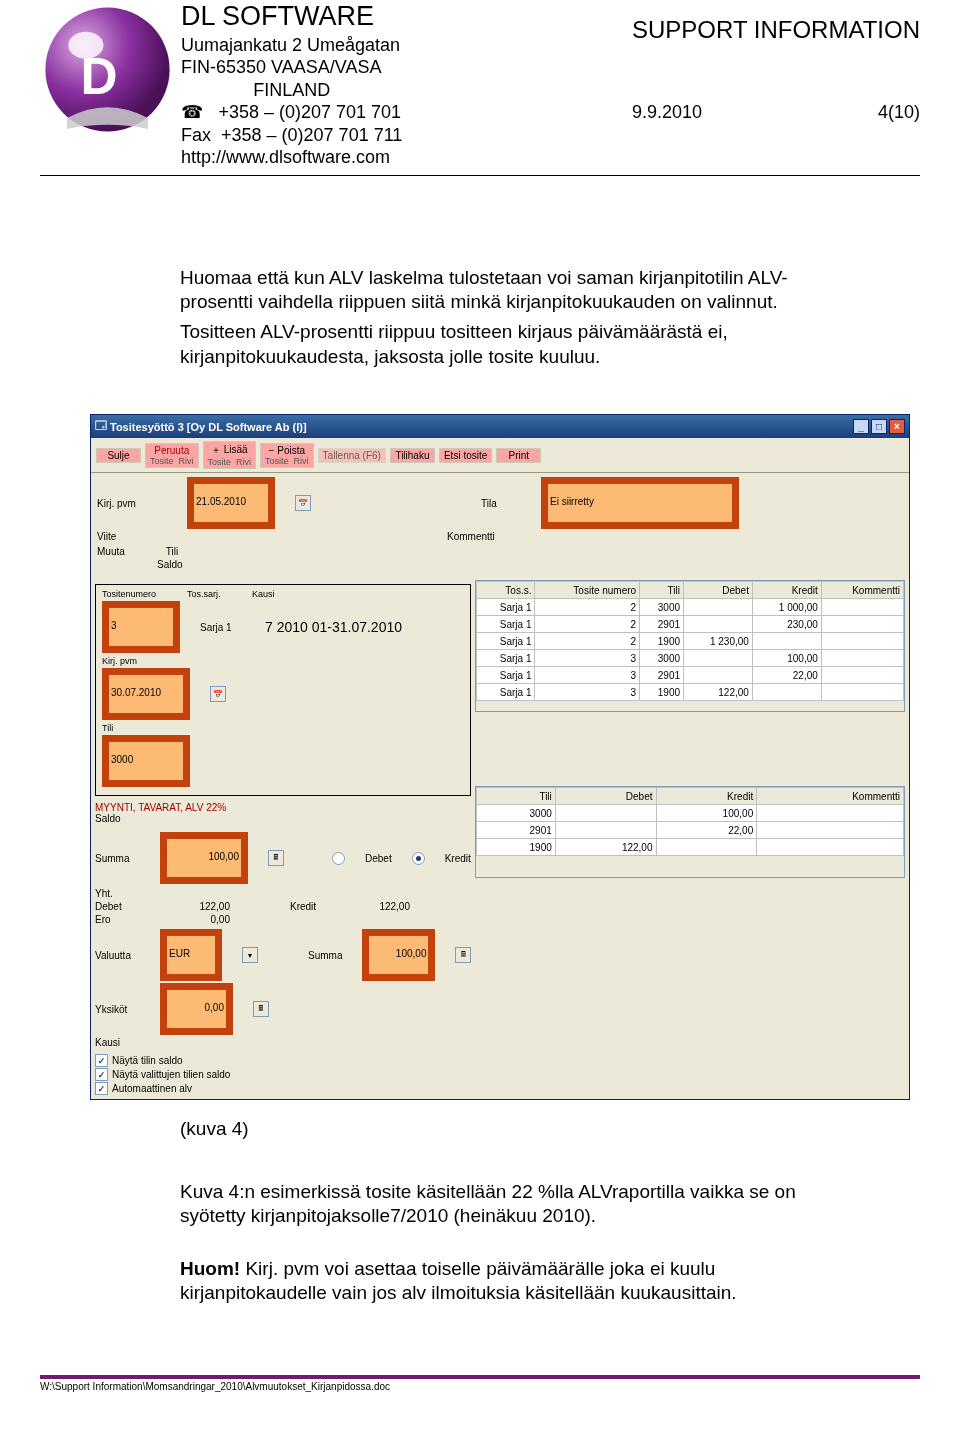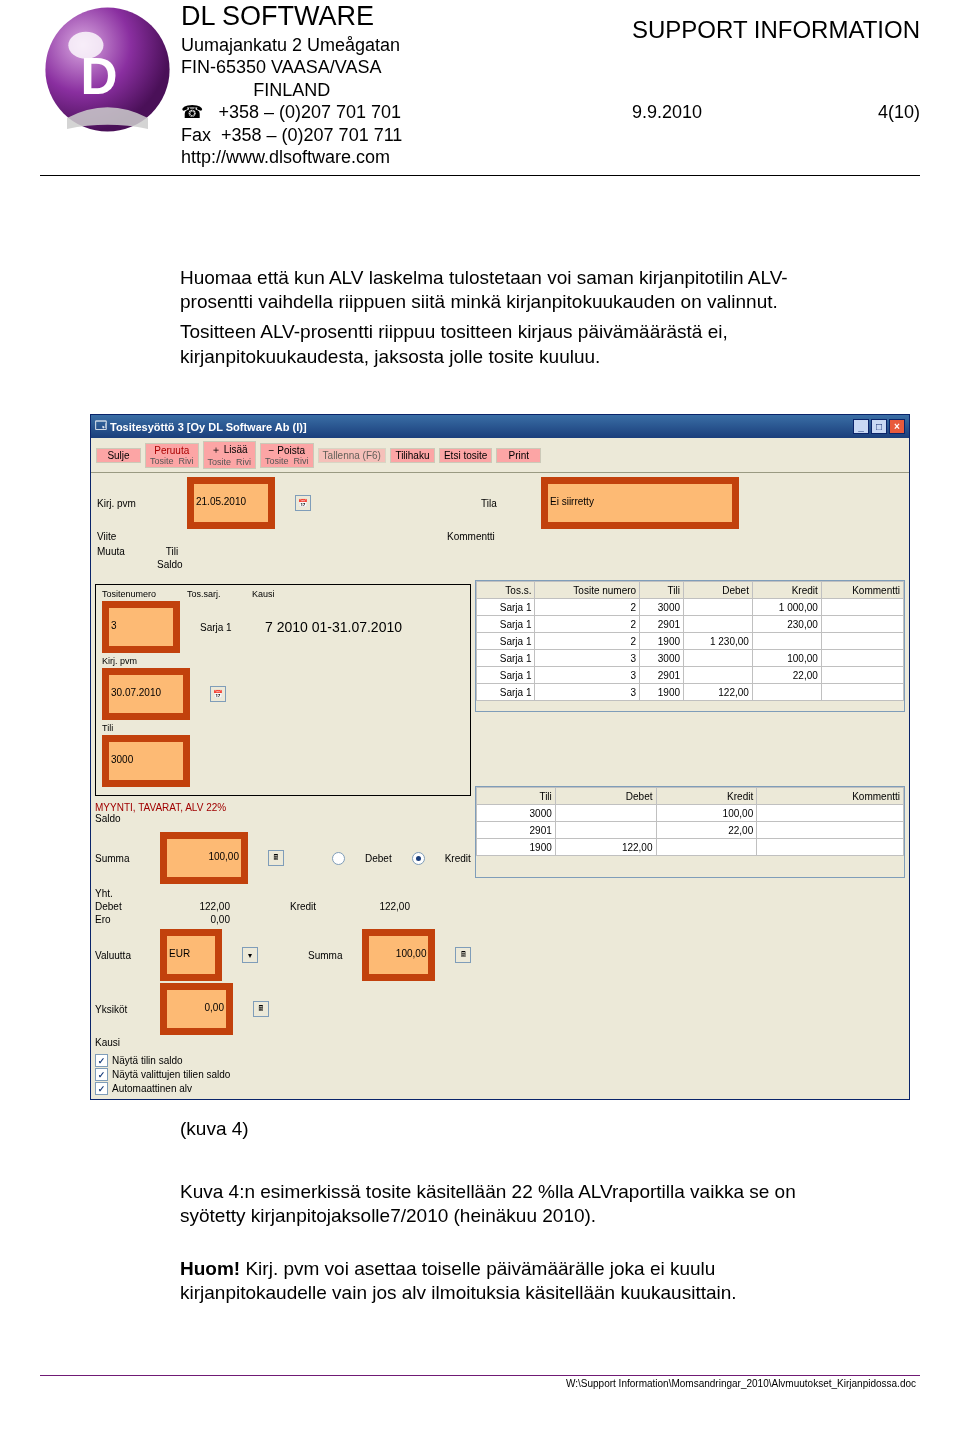--- a/index.html
+++ b/index.html
@@ -100,23 +100,23 @@
   .num{text-align:right !important}
   .scroll{border:1px solid #7f9db9;overflow:hidden}
   .chk{display:flex;align-items:center;gap:4px;font-size:10px;margin-top:1px}
   .chkbox{width:11px;height:11px;border:1px solid #7f9db9;background:#fff;display:flex;align-items:center;justify-content:center;font-size:9px;color:#1a3e7b;font-weight:bold}
   .kuva-label{font-size:19px;margin:18px 0 0 140px}
   .bottom-block{margin:40px 80px 0 140px;font-size:19px;line-height:1.28}
   .bottom-block .hl{font-weight:bold}
   .footer-path{
     position: relative;
     margin-top: 70px;
-    border-top: 1px solid #701a75;
+    border-top: 4px solid #701a75;
     font-size: 10px;
-    text-align:right;
+    text-align:left;
     padding: 2px 4px 0 0;
   }
   .radio{width:11px;height:11px;border:1px solid #7f9db9;border-radius:50%;display:inline-flex;align-items:center;justify-content:center;background:#fff}
   .radio.sel::after{content:"";width:5px;height:5px;background:#1a3e7b;border-radius:50%}
 </style>
 </head>
 <body>
 
 <div class="page">
   <div class="header">

